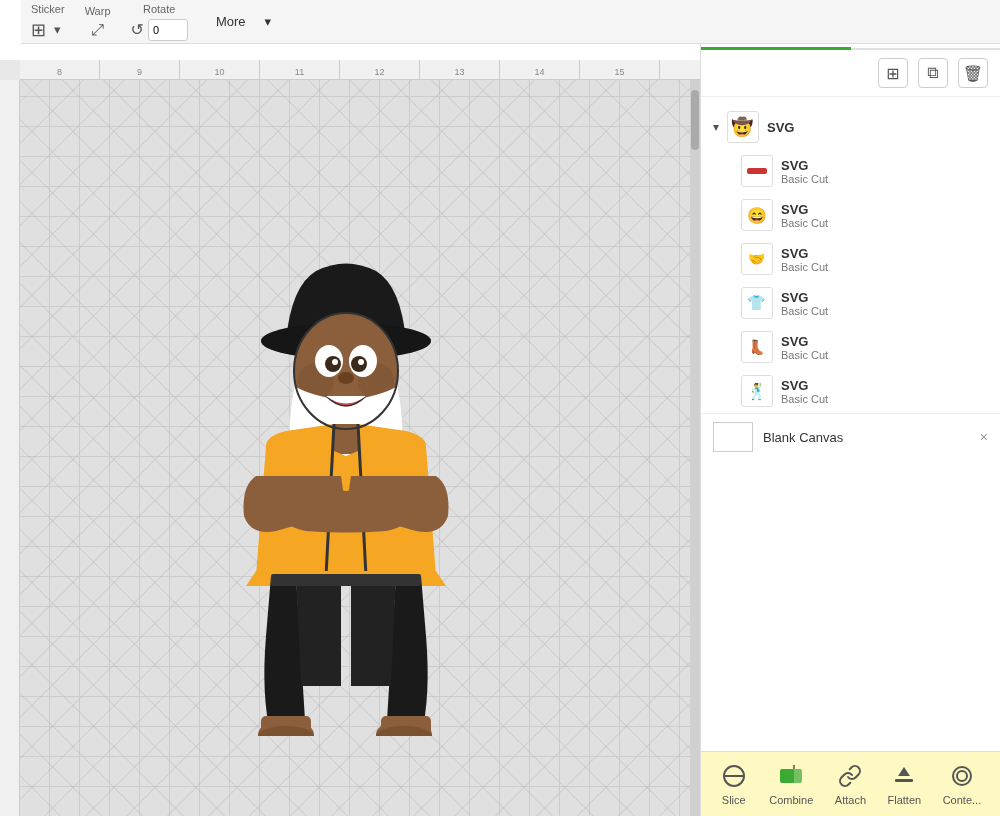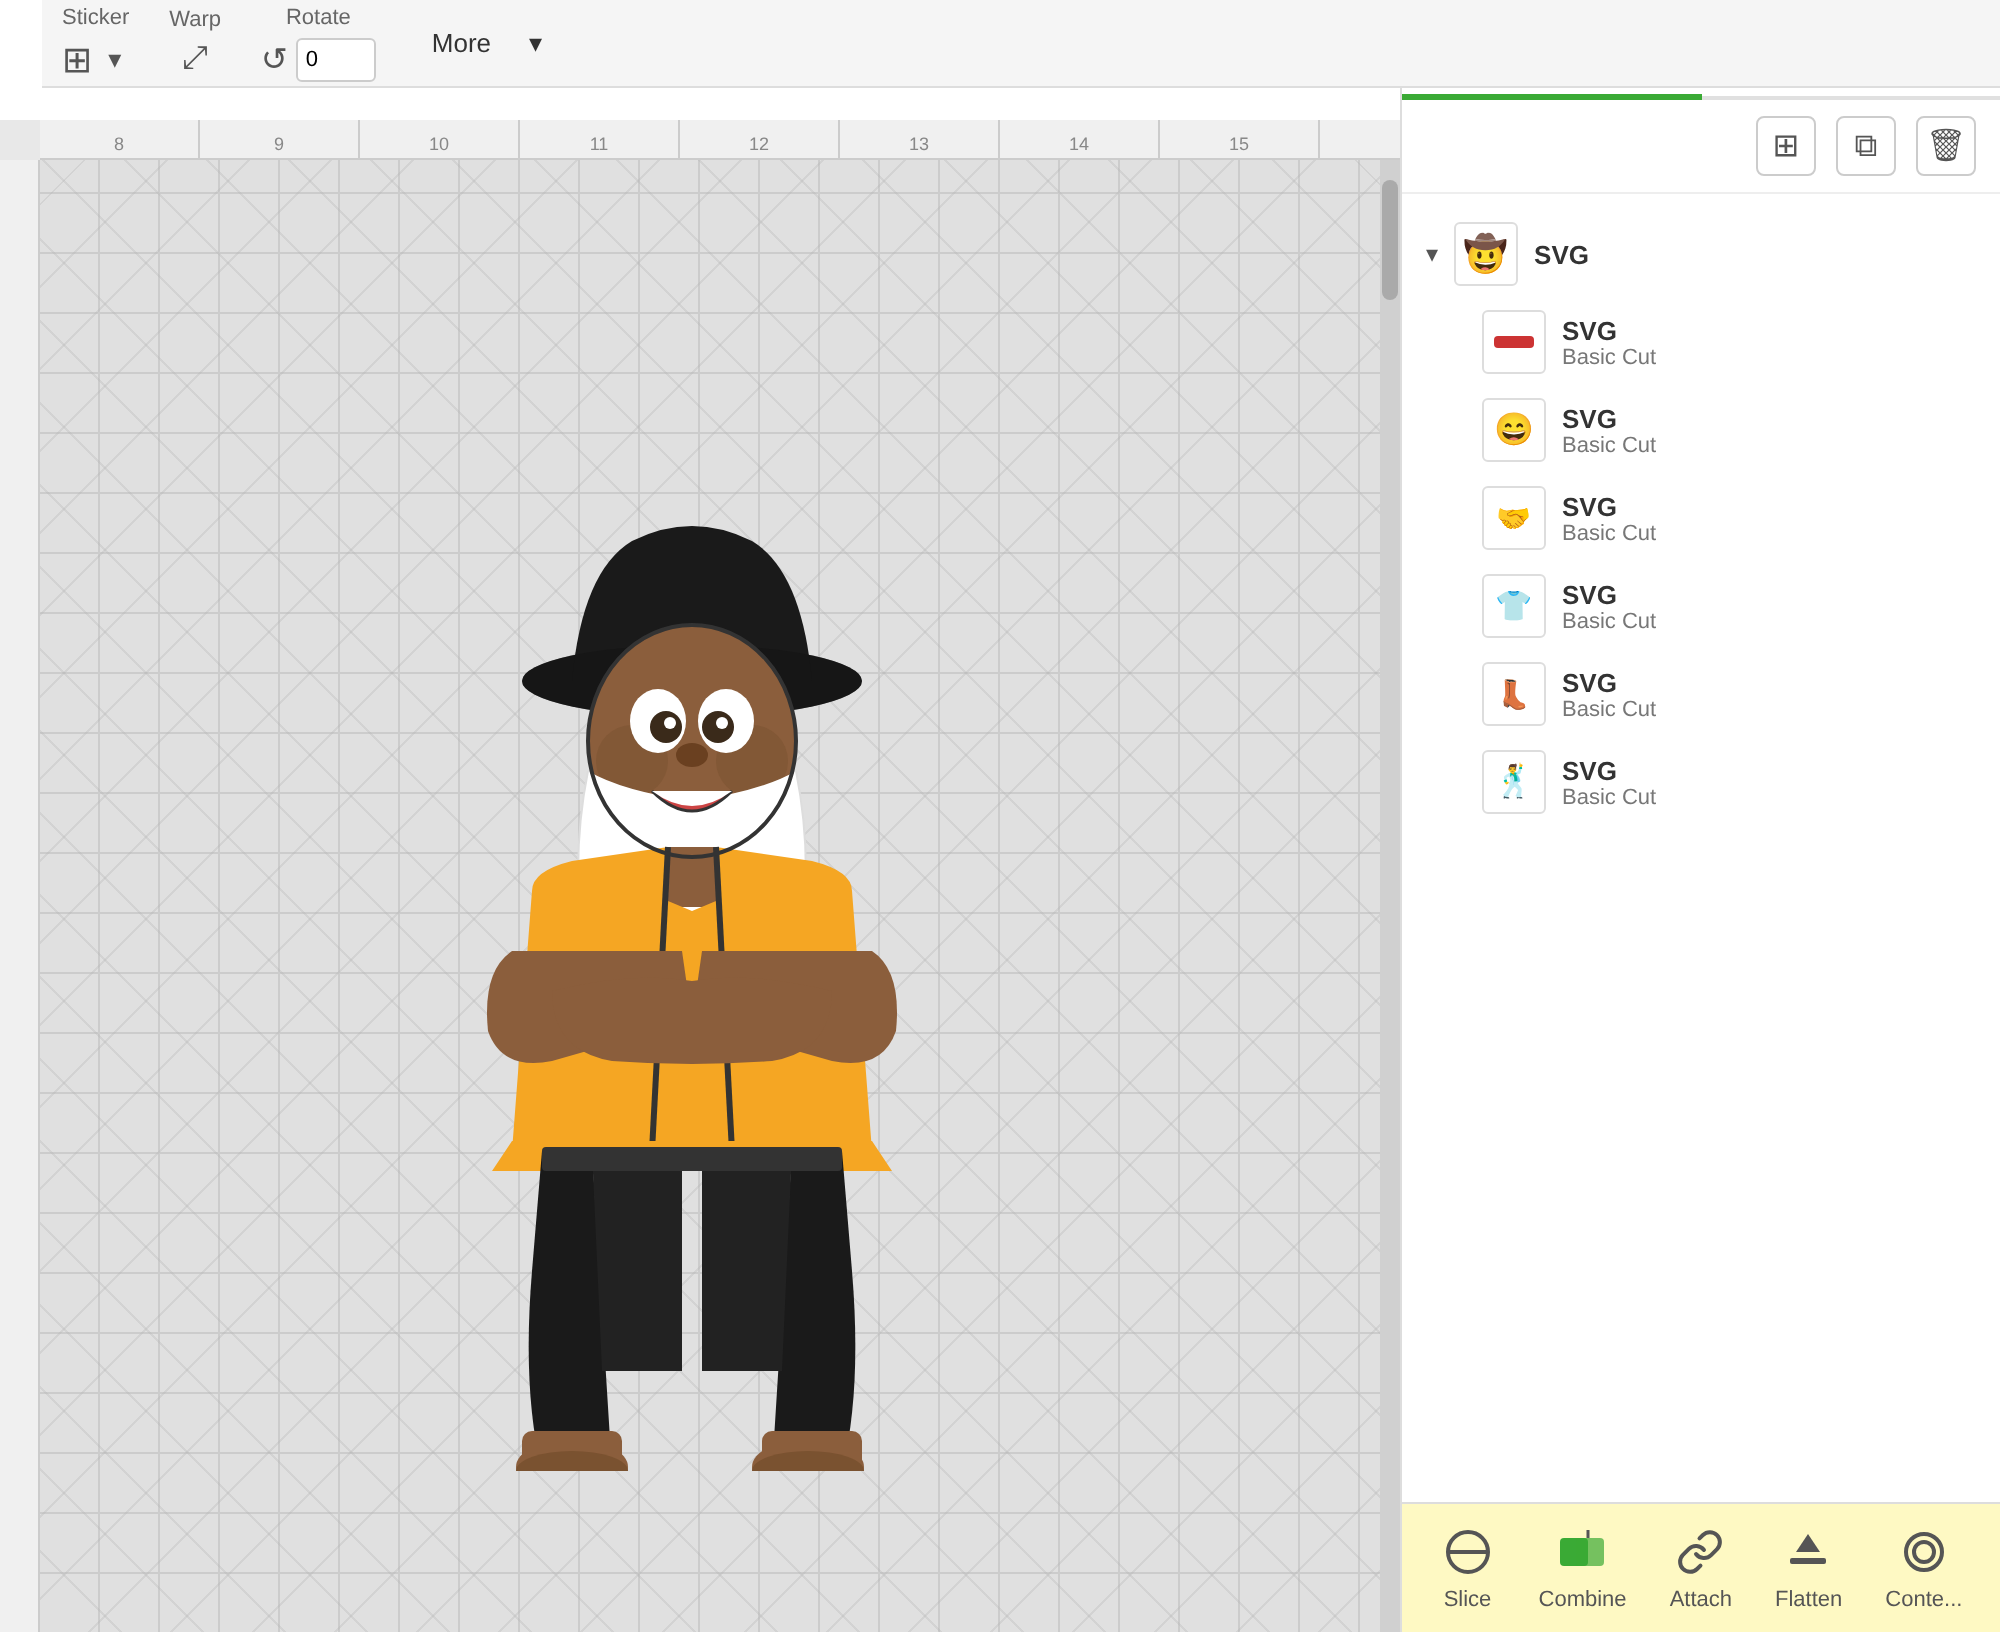--- a/index.html
+++ b/index.html
@@ -564,20 +564,25 @@
     <div class="layer-item">
       <div class="layer-thumb">
         <span class="thumb-black">🕺</span>
       </div>
       <div class="layer-info">
         <span class="layer-name">SVG</span>
         <span class="layer-type">Basic Cut</span>
       </div>
     </div>
 
+    <div class="blank-canvas-item">
+      <div class="blank-canvas-thumb"></div>
+      <span class="blank-canvas-label">Blank Canvas</span>
+      <span class="blank-canvas-close">×</span>
+    </div>
   </div>
 
   <div id="bottom-toolbar">
     <button class="bottom-btn">
       <div class="icon-circle">
         <svg width="24" height="24" viewBox="0 0 24 24">
           <circle cx="12" cy="12" r="10" fill="none" stroke="#555" stroke-width="2"></circle>
           <line x1="2" y1="12" x2="22" y2="12" stroke="#555" stroke-width="2"></line>
         </svg>
       </div>

